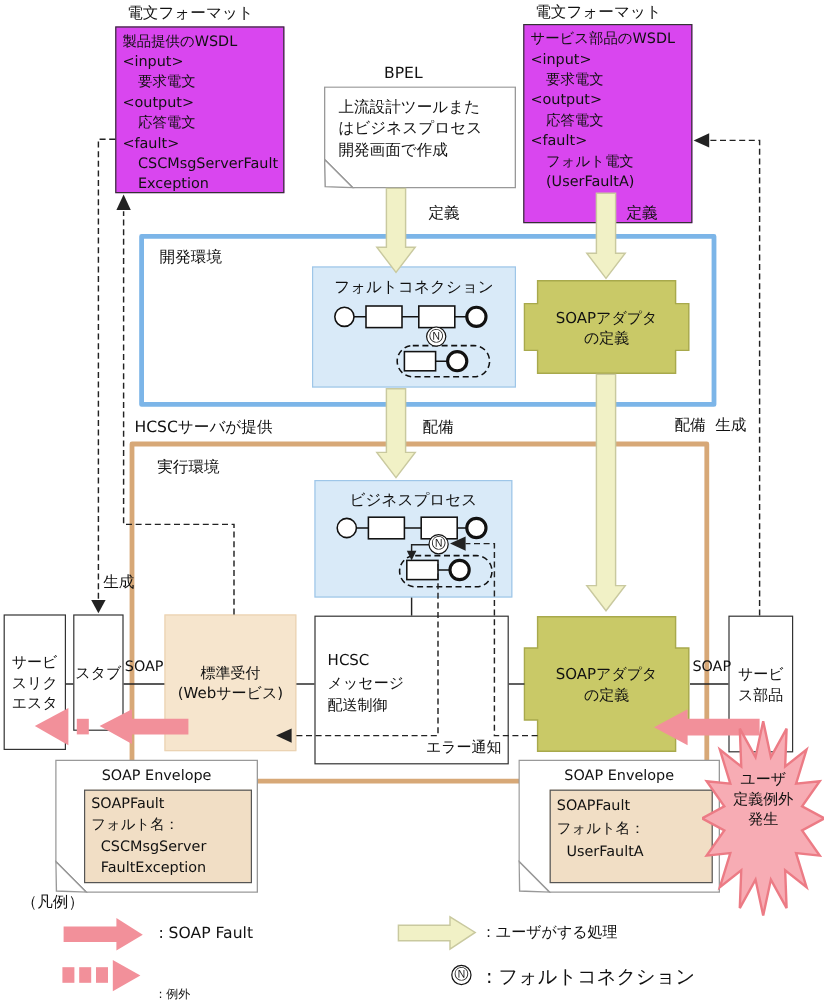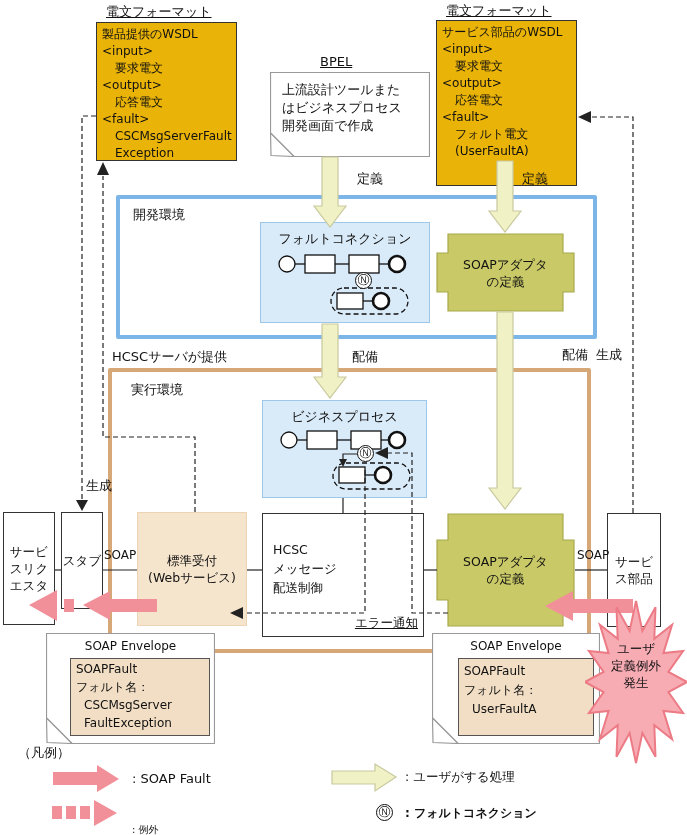--- a/index.html
+++ b/index.html
@@ -1,21 +1,21 @@
 <!DOCTYPE html>
 <html><head>
 <meta charset="utf-8">
 <style>
   html,body{margin:0;padding:0;background:#fff;}
   #stage{position:relative;width:687px;height:835px;background:#fff;overflow:hidden;
          font-family:"DejaVu Sans","Liberation Sans",sans-serif;color:#111;}
-  .abs{position:absolute;text-decoration:underline;}
+  .abs{position:absolute;}
   .txt{font-size:13px;line-height:16px;white-space:nowrap;}
   .preline{white-space:pre-line;}
-  .box{position:absolute;border:1px solid #333;background:#eab308;box-sizing:border-box;}
+  .box{position:absolute;border:1px solid #333;background:#d946ef;box-sizing:border-box;}
   .envbox{position:absolute;box-sizing:border-box;background:transparent;border-radius:2px;z-index:1;}
   .dev{border:4px solid #7CB5E8;}
   .rt{border:4px solid #D7A877;}
   .bpbox{position:absolute;background:#D9EAF8;border:1px solid #9EC6E8;box-sizing:border-box;z-index:10;}
   .bptitle{position:absolute;top:7px;width:100%;text-align:center;font-size:13px;}
   .wsdl{z-index:10;font-size:12px;line-height:17px;padding:3px 5px;}
   .wsdl .ind{padding-left:13px;}
   .notewrap{position:absolute;z-index:12;}
   .notewrap svg{position:absolute;left:0;top:0;}
   .notetext{position:relative;z-index:2;}
@@ -200,21 +200,21 @@
     </svg>
     <div class="btxt preline">ユーザ
 定義例外
 発生</div>
   </div>
 
   <div class="lab" style="left:18px;top:745px;">（凡例）</div>
   <div class="lab" style="left:132px;top:771px;font-size:13px;">: SOAP Fault</div>
   <div class="lab" style="left:132px;top:822px;font-size:10px;">: 例外</div>
   <div class="lab" style="left:405px;top:769px;font-size:12.5px;">: ユーザがする処理</div>
-  <div class="lab" style="left:405px;top:806px;font-size:12px;font-weight:bold;">: フォルトコネクション</div>
+  <div class="lab" style="left:405px;top:806px;font-size:16px;">: フォルトコネクション</div>
   <div class="fault-conn" style="left:376px;top:804px;z-index:15;"><span>Ⓝ</span></div>
 
   <svg id="overlay" width="687" height="835" viewBox="0 0 687 835">
 
     <g fill="#F1F1C6" stroke="#C9C99F" stroke-width="1.2">
       <path d="M322,157 L338,157 L338,206 L346,206 L330,227 L314,206 L322,206 Z"></path>
       <path d="M497,161 L513,161 L513,211 L521,211 L505,232 L489,211 L497,211 Z"></path>
       <path d="M322,324 L338,324 L338,377 L346,377 L330,398 L314,377 L322,377 Z"></path>
       <path d="M497,312 L513,312 L513,488 L521,488 L505,509 L489,488 L497,488 Z"></path>
       <path d="M332,771 L375,771 L375,764 L396,777 L375,791 L375,784 L332,784 Z"></path>

